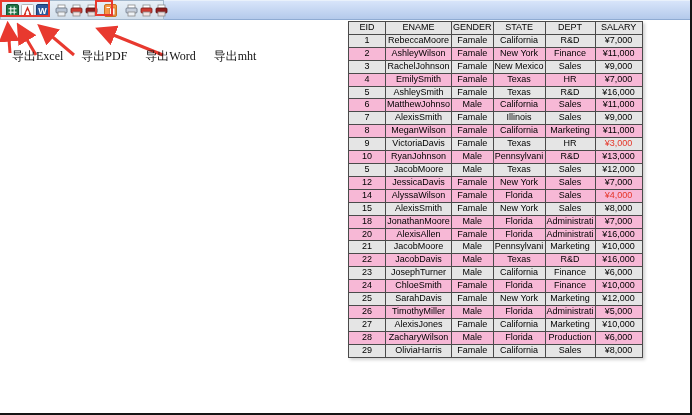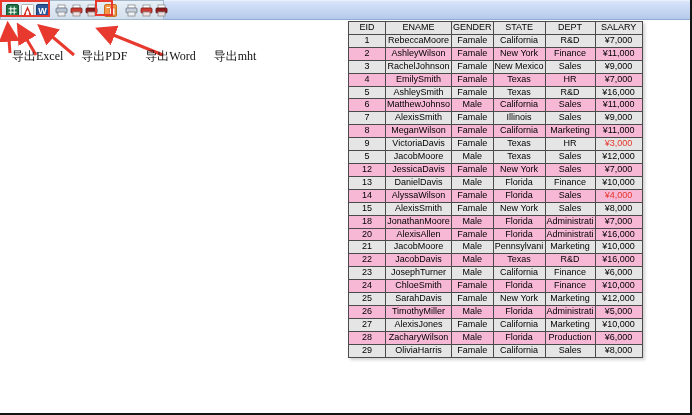--- a/index.html
+++ b/index.html
@@ -237,43 +237,43 @@
           <td>¥11,000</td>
         </tr>
         <tr>
           <td>9</td>
           <td>VictoriaDavis</td>
           <td>Famale</td>
           <td>Texas</td>
           <td>HR</td>
           <td class="alert">¥3,000</td>
         </tr>
+        <tr class="hl">
+          <td>10</td>
+          <td>RyanJohnson</td>
+          <td>Male</td>
+          <td>Pennsylvani</td>
+          <td>R&amp;D</td>
+          <td>¥13,000</td>
+        </tr>
         <tr>
           <td>5</td>
           <td>JacobMoore</td>
           <td>Male</td>
           <td>Texas</td>
           <td>Sales</td>
           <td>¥12,000</td>
         </tr>
         <tr class="hl">
           <td>12</td>
           <td>JessicaDavis</td>
           <td>Famale</td>
           <td>New York</td>
           <td>Sales</td>
           <td>¥7,000</td>
-        </tr>
-        <tr>
-          <td>13</td>
-          <td>DanielDavis</td>
-          <td>Male</td>
-          <td>Florida</td>
-          <td>Finance</td>
-          <td>¥10,000</td>
         </tr>
         <tr class="hl">
           <td>14</td>
           <td>AlyssaWilson</td>
           <td>Famale</td>
           <td>Florida</td>
           <td>Sales</td>
           <td class="alert">¥4,000</td>
         </tr>
         <tr>

